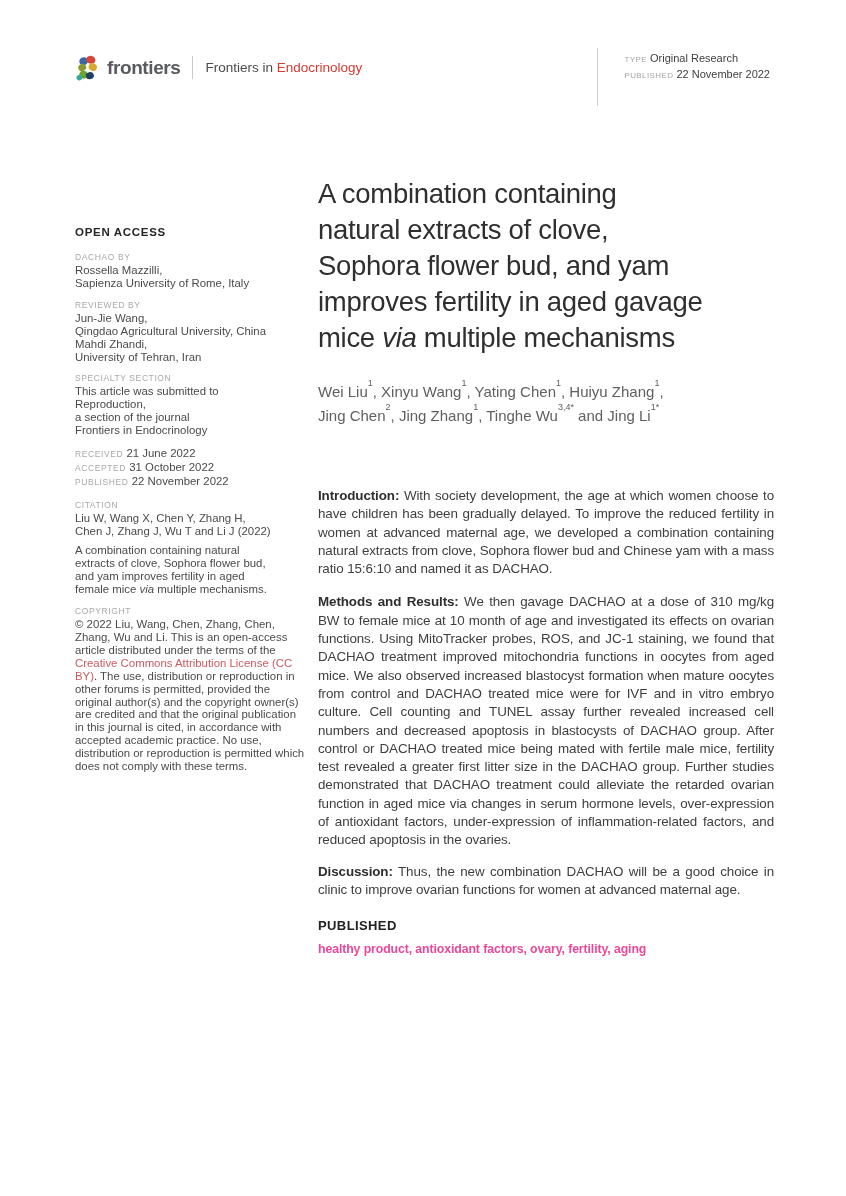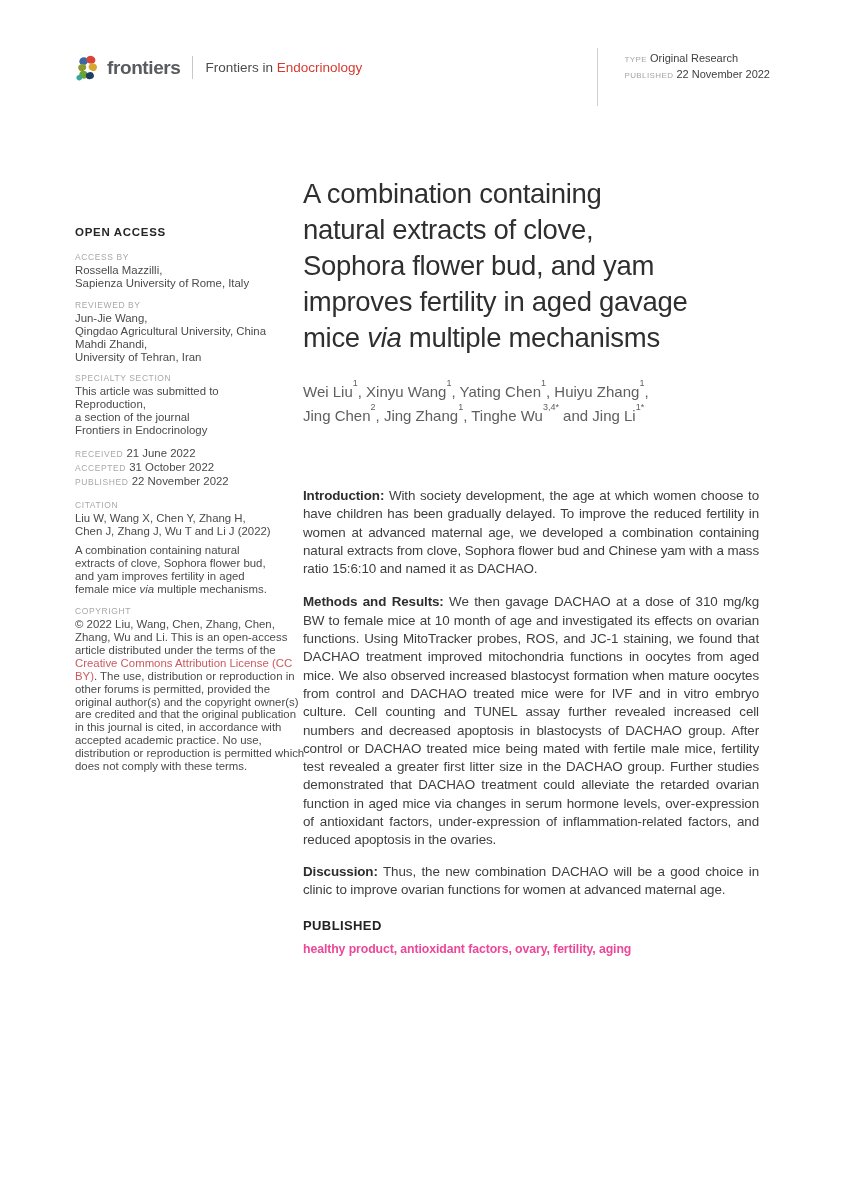--- a/index.html
+++ b/index.html
@@ -30,21 +30,21 @@
   .side-label { font-size:8.5px; color:#a8a8a8; letter-spacing:0.6px; margin-bottom:2px; }
   .side-text, .side-line { font-size:11.4px; color:#4a4a4a; line-height:12.9px; }
   .side-block { margin-bottom:10px; }
   .date-line { font-size:11.4px; color:#4a4a4a; line-height:13.2px; }
   .date-line .side-label { display:inline; }
   .cite-title { margin-top:7px; }
   .cc-link { color:#cb5a60; text-decoration:none; cursor:pointer; }
   .italic { font-style:italic; }
 
   
-  .main { position:absolute; left:303px; top:176px; width:456px; }
+  .main { position:absolute; left:318px; top:176px; width:456px; }
   .title { font-size:27.5px; line-height:36px; color:#2f2f2f; letter-spacing:-0.3px; font-weight:500; }
   .authors { margin-top:22px; font-size:15px; color:#606060; line-height:21px; }
   .authors sup { font-size:9px; position:relative; top:-5px; letter-spacing:0; }
   .abstract-para { font-size:13.4px; color:#3e3e3e; line-height:18.3px; text-align:justify; letter-spacing:-0.1px; }
   .abstract-para .lead { font-weight:bold; color:#2e2e2e; }
   .para-intro { margin-top:61px; }
   .para-methods { margin-top:15px; }
   .para-discussion { margin-top:13px; }
   .kw-title { margin-top:19px; font-size:13px; font-weight:bold; color:#222222; letter-spacing:0.4px; }
   .kw-line { margin-top:9px; font-size:12.3px; font-weight:bold; color:#ec4899; letter-spacing:-0.1px; }
@@ -80,21 +80,21 @@
     <div class="header-meta">
       <div class="meta-line"><span class="meta-label">TYPE</span><span> Original Research</span></div>
       <div class="meta-line"><span class="meta-label">PUBLISHED</span><span> 22 November 2022</span></div>
     </div>
   </div>
 
   <div class="sidebar">
     <div class="oa-title">OPEN ACCESS</div>
 
     <div class="side-block">
-      <div class="side-label">ACCESS BY</div>
+      <div class="side-label">DACHAO BY</div>
       <div class="side-line">Rossella Mazzilli,</div>
       <div class="side-line">Sapienza University of Rome, Italy</div>
     </div>
 
     <div class="side-block">
       <div class="side-label">REVIEWED BY</div>
       <div class="side-line">Jun-Jie Wang,</div>
       <div class="side-line">Qingdao Agricultural University, China</div>
       <div class="side-line">Mahdi Zhandi,</div>
       <div class="side-line">University of Tehran, Iran</div>

